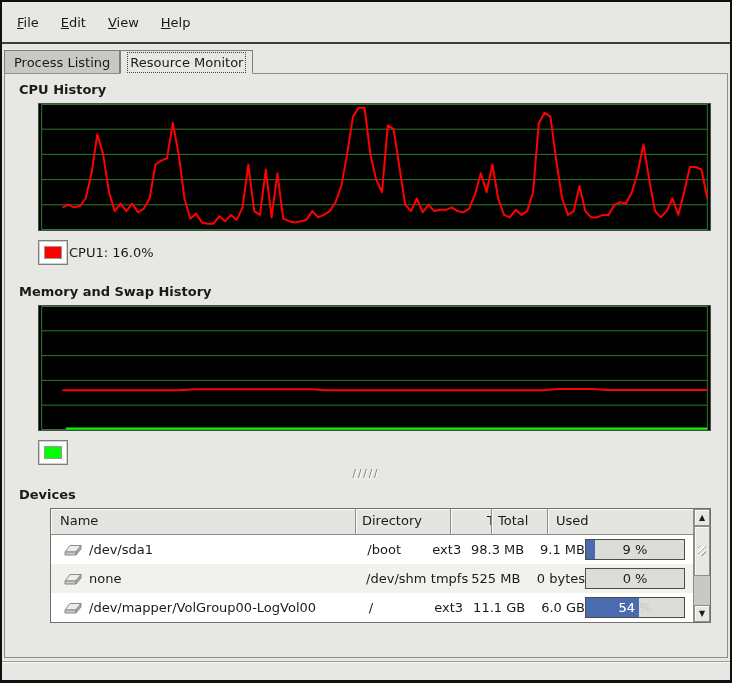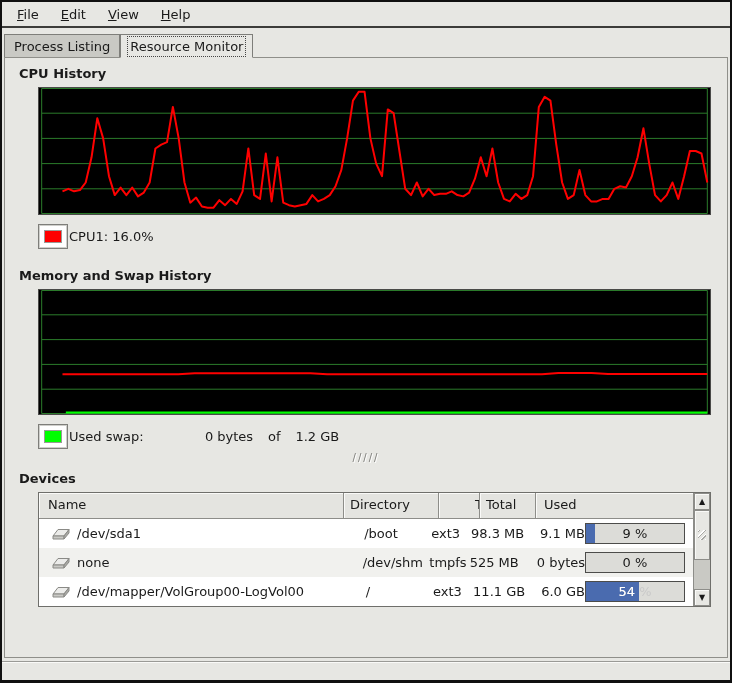--- a/index.html
+++ b/index.html
@@ -6,21 +6,21 @@
   html,body { background:#d8d8d4; }
   body { font-family:"DejaVu Sans","Liberation Sans",sans-serif; font-size:13px; color:#1a1a1a; }
 
   .window{
     width:732px; height:683px; background:#e7e7e3;
     border:2px solid #101010; border-bottom-width:3px;
     display:flex; flex-direction:column; overflow:hidden;
   }
 
   
-  .menubar{ height:26px; display:flex; align-items:center; padding-left:6px; gap:4px;
+  .menubar{ height:42px; display:flex; align-items:center; padding-left:6px; gap:4px;
             border-bottom:2px solid #3c3c3a; background:#e7e7e3; }
   .menu-item{ padding:3px 9px; cursor:default; }
   .menu-item .mn{ text-decoration:underline; }
 
   
   .tabstrip{ display:flex; align-items:flex-end; padding:3px 0 0 2px; position:relative; }
   .tab{ border:1px solid #7e7e7a; padding:4px 9px 3px 9px; position:relative; }
   .tab.inactive{ background:#c9c9c4; margin-top:3px; border-bottom:none; }
   .tab.active{ background:#e7e7e3; border-bottom:1px solid #e7e7e3; margin-bottom:-1px; z-index:2; }
   .tab.active .tab-label{ outline:1px dotted #444; outline-offset:2px; }
@@ -44,21 +44,21 @@
   .legend-text{ margin-left:1px; }
   .legend-label{ display:inline-block; width:118px; }
   .legend-val{ display:inline-block; width:62px; text-align:right; }
   .legend-of{ display:inline-block; width:34px; text-align:center; }
 
   .grip{ text-align:center; color:#7b7b77; font-size:10px; letter-spacing:2px; height:12px;
          line-height:10px; margin:4px 0 2px 0; text-shadow:1px 1px 0 #fff; cursor:row-resize; }
 
   
   .devices-wrap{ margin-top:4px; }
-  .table-frame{ margin-left:19px; margin-right:2px; border:1px solid #6f6f6b; background:#fff;
+  .table-frame{ margin-left:31px; margin-right:2px; border:1px solid #6f6f6b; background:#fff;
                 display:flex; }
   .table-main{ flex:1; display:flex; flex-direction:column; min-width:0; }
   .thead{ display:flex; height:26px; }
   .th{ background:#e4e4e0; border-right:1px solid #8d8d89; border-bottom:1px solid #8d8d89;
        box-shadow:inset 1px 1px 0 #fafaf8; padding:4px 0 0 6px; white-space:nowrap; overflow:hidden; }
   .col-name{ width:305px; } .col-dir{ width:95px; } .col-type{ width:41px;padding-left:36px; }
   .col-total{ width:56px; } .col-used{ flex:1; }
   .th.col-name{ padding-left:9px; }
   .trow{ display:flex; height:29px; align-items:center; background:#fff; }
   .trow.alt{ background:#f1f1ee; }
@@ -147,26 +147,20 @@
           <rect x="4" y="4" width="992" height="992" fill="none" stroke="#2b7c2b" vector-effect="non-scaling-stroke"></rect>
           <polyline points="35.0,680.0 59.6,680.0 84.3,680.0 108.9,680.0 133.6,680.0 158.2,680.0 182.8,680.0 207.5,680.0 232.1,672.0 256.8,672.0 281.4,672.0 306.1,672.0 330.7,672.0 355.3,672.0 380.0,672.0 404.6,672.0 429.3,679.0 453.9,679.0 478.5,679.0 503.2,679.0 527.8,679.0 552.5,679.0 577.1,679.0 601.7,679.0 626.4,679.0 651.0,679.0 675.7,679.0 700.3,679.0 724.9,679.0 749.6,679.0 774.2,670.0 798.9,670.0 823.5,670.0 848.2,678.0 872.8,678.0 897.4,678.0 922.1,678.0 946.7,678.0 971.4,678.0 996.0,678.0" fill="none" stroke="#ff0000" stroke-width="2" stroke-linejoin="round" vector-effect="non-scaling-stroke"></polyline>
           <polyline points="40.0,988.0 176.6,988.0 313.1,988.0 449.7,988.0 586.3,988.0 722.9,988.0 859.4,988.0 996.0,988.0" fill="none" stroke="#00ff00" stroke-width="2" stroke-linejoin="round" vector-effect="non-scaling-stroke"></polyline>
         </svg>
     </div>
 
     <div class="legend-row">
       <span class="swatch-btn">
         <span class="swatch-color" style="background: rgb(0, 255, 0);"></span>
       </span>
-      <span class="legend-text">
-        <span class="legend-label">Used swap:</span>
-        <span class="legend-val">0 bytes</span>
-        <span class="legend-of">of</span>
-        <span>1.2 GB</span>
-      </span>
     </div>
 
     <div class="grip">/////</div>
 
     <div class="devices-wrap">
       <div class="section-title">Devices</div>
       <div class="table-frame">
         <div class="table-main">
           <div class="thead">
             <span class="th col-name">Name</span>

